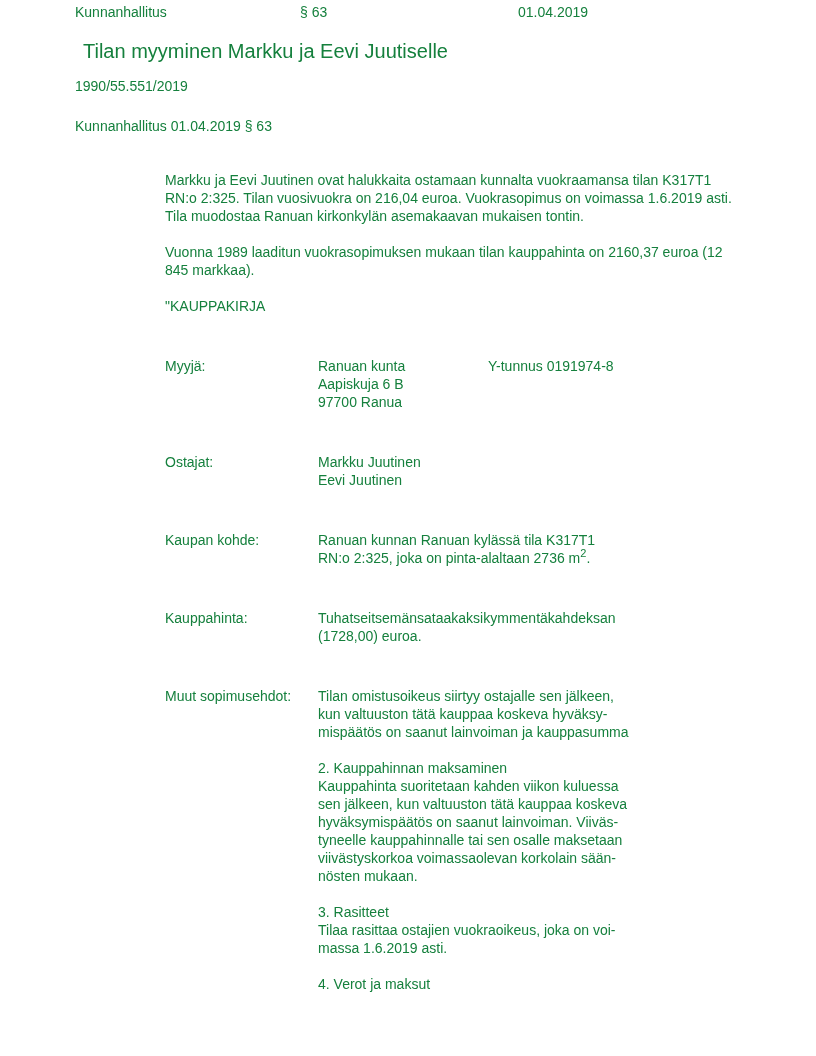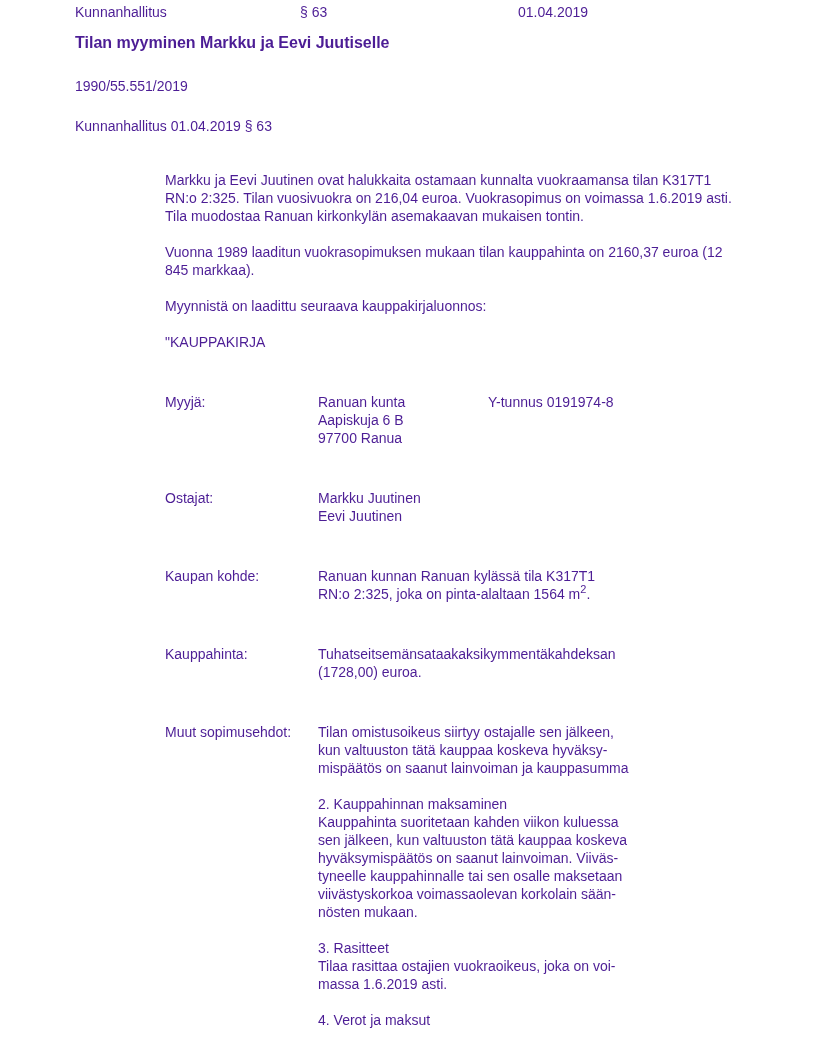--- a/index.html
+++ b/index.html
@@ -5,44 +5,44 @@
   html, body {
     margin: 0;
     padding: 0;
     background: #ffffff;
   }
   .page {
     position: relative;
     width: 816px;
     height: 1056px;
     background: #ffffff;
-    color: #4c1d95;
+    color: #15803d;
     font-family: "Liberation Sans", sans-serif;
     font-size: 14px;
     line-height: 18px;
     overflow: hidden;
   }
   .doc-header {
     position: absolute;
     top: 3px;
     left: 0;
     width: 816px;
     height: 18px;
   }
   .doc-header .org     { position: absolute; left: 75px;  top: 0; }
   .doc-header .section { position: absolute; left: 300px; top: 0; }
   .doc-header .date    { position: absolute; left: 518px; top: 0; }
 
   .doc-title {
     position: absolute;
     left: 75px;
     top: 33px;
-    margin: 0;
-    font-size: 16px;
-    font-weight: bold;
+    margin: 8px;
+    font-size: 20px;
+    font-weight: normal;
     line-height: 20px;
   }
   .case-number {
     position: absolute;
     left: 75px;
     top: 77px;
   }
   .meeting-ref {
     position: absolute;
     left: 75px;
@@ -106,21 +106,20 @@
   <h1 class="doc-title">Tilan myyminen Markku ja Eevi Juutiselle</h1>
 
   <div class="case-number">1990/55.551/2019</div>
 
   <div class="meeting-ref">Kunnanhallitus 01.04.2019 § 63</div>
 
   <div class="doc-body">
 
     <p>Markku ja Eevi Juutinen ovat halukkaita ostamaan kunnalta vuokraamansa tilan K317T1 RN:o 2:325. Tilan vuosivuokra on 216,04 euroa. Vuokrasopimus on voimassa 1.6.2019 asti. Tila muodostaa Ranuan kirkonkylän asemakaavan mukaisen tontin.</p>
     <p>Vuonna 1989 laaditun vuokrasopimuksen mukaan tilan kauppahinta on 2160,37 euroa (12 845 markkaa).</p>
-    <p>Myynnistä on laadittu seuraava kauppakirjaluonnos:</p>
 
     <div class="deed-heading">"KAUPPAKIRJA</div>
 
     <div class="field-row">
       <div class="field-label">Myyjä:</div>
       <div class="field-value">
         <div>
             <div>Ranuan kunta</div>
             <div>Aapiskuja 6 B</div>
             <div>97700 Ranua</div>
@@ -136,21 +135,21 @@
             <div>Markku Juutinen</div>
             <div>Eevi Juutinen</div>
           </div>
       </div>
     </div>
 
     <div class="field-row">
       <div class="field-label">Kaupan kohde:</div>
       <div class="field-value">
         <div>Ranuan kunnan Ranuan kylässä tila K317T1</div>
-        <div><span>RN:o 2:325, joka on pinta-alaltaan 1564 m</span><sup>2</sup><span>.</span></div>
+        <div><span>RN:o 2:325, joka on pinta-alaltaan 2736 m</span><sup>2</sup><span>.</span></div>
       </div>
     </div>
 
     <div class="field-row">
       <div class="field-label">Kauppahinta:</div>
       <div class="field-value">
         <div>
             <div>Tuhatseitsemänsataakaksikymmentäkahdeksan</div>
             <div>(1728,00) euroa.</div>
           </div>

